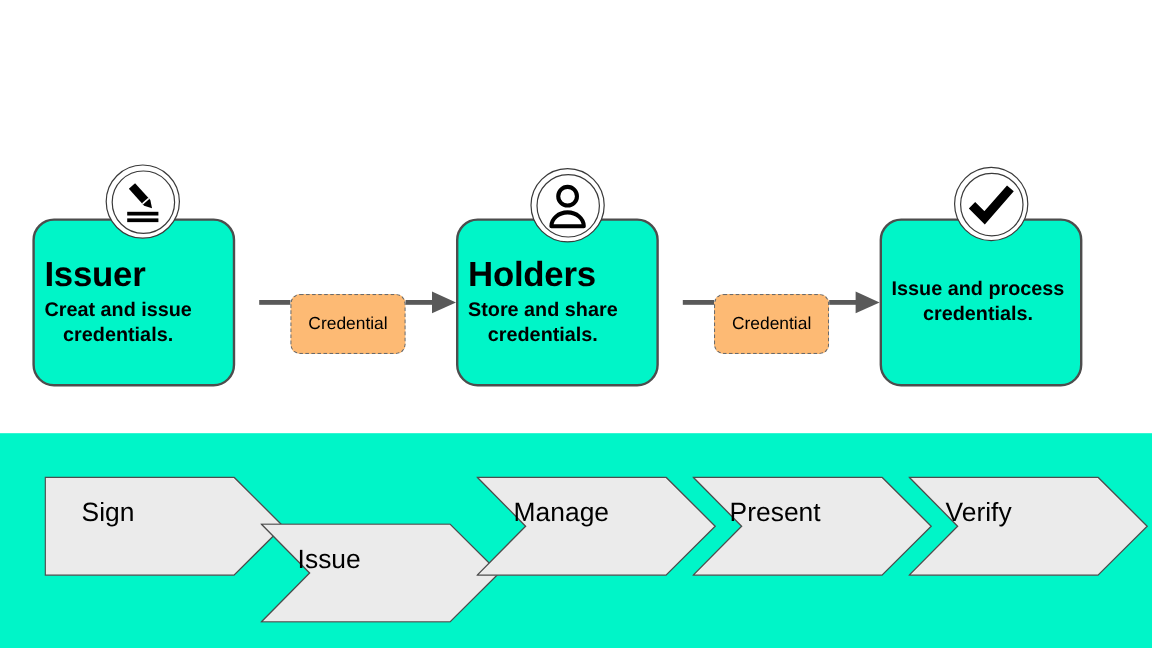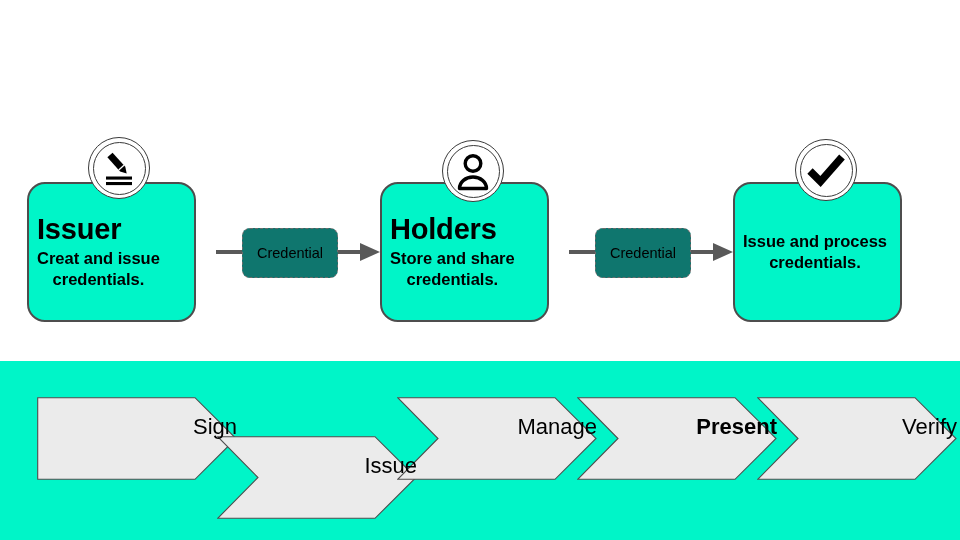--- a/index.html
+++ b/index.html
@@ -114,27 +114,27 @@
     position: absolute;
     left: 0;
     top: 22px;
     width: 26px;
     height: 4px;
     background: #595959;
   }
   .conn-box {
     position: absolute;
     left: 26px;
-    top: 0;
+    top: 17px;
     width: 96px;
     height: 50px;
     border: 1.4px dashed #6b6b6b;
     border-radius: 8px;
     box-sizing: border-box;
-    background: #0f766e;
+    background: #fdba74;
     display: flex;
     align-items: center;
     justify-content: center;
   }
   .conn-label {
     font-size: 14.5px;
     color: #000000;
   }
   .conn-arrow {
     position: absolute;
@@ -170,40 +170,41 @@
     width: 900px;
     height: 83px;
   }
   .chev {
     position: absolute;
     top: 0;
     height: 59px;
     width: 200px;
     display: flex;
     align-items: center;
-    justify-content: flex-end;
+    justify-content: flex-start;
+    padding-left: 17px;
   }
   .chev svg {
     position: absolute;
     left: 0;
     top: 0;
     width: 200px;
     height: 83px;
   }
   .chev-label {
     position: relative;
     z-index: 2;
     font-size: 22px;
     color: #000000;
     padding-left: 14px;
   }
   .chev.s0 { left: 0px; }
   .chev.s1 { left: 180px; margin-top: 39px; }
   .chev.s2 { left: 360px; }
-  .chev.s3 { left: 540px; font-weight: bold; }
+  .chev.s3 { left: 540px; }
   .chev.s4 { left: 720px; }
 </style>
 </head>
 <body>
 
 <div id="canvas">
 
   <div class="band"></div>
 
   <div class="role-card c0">

